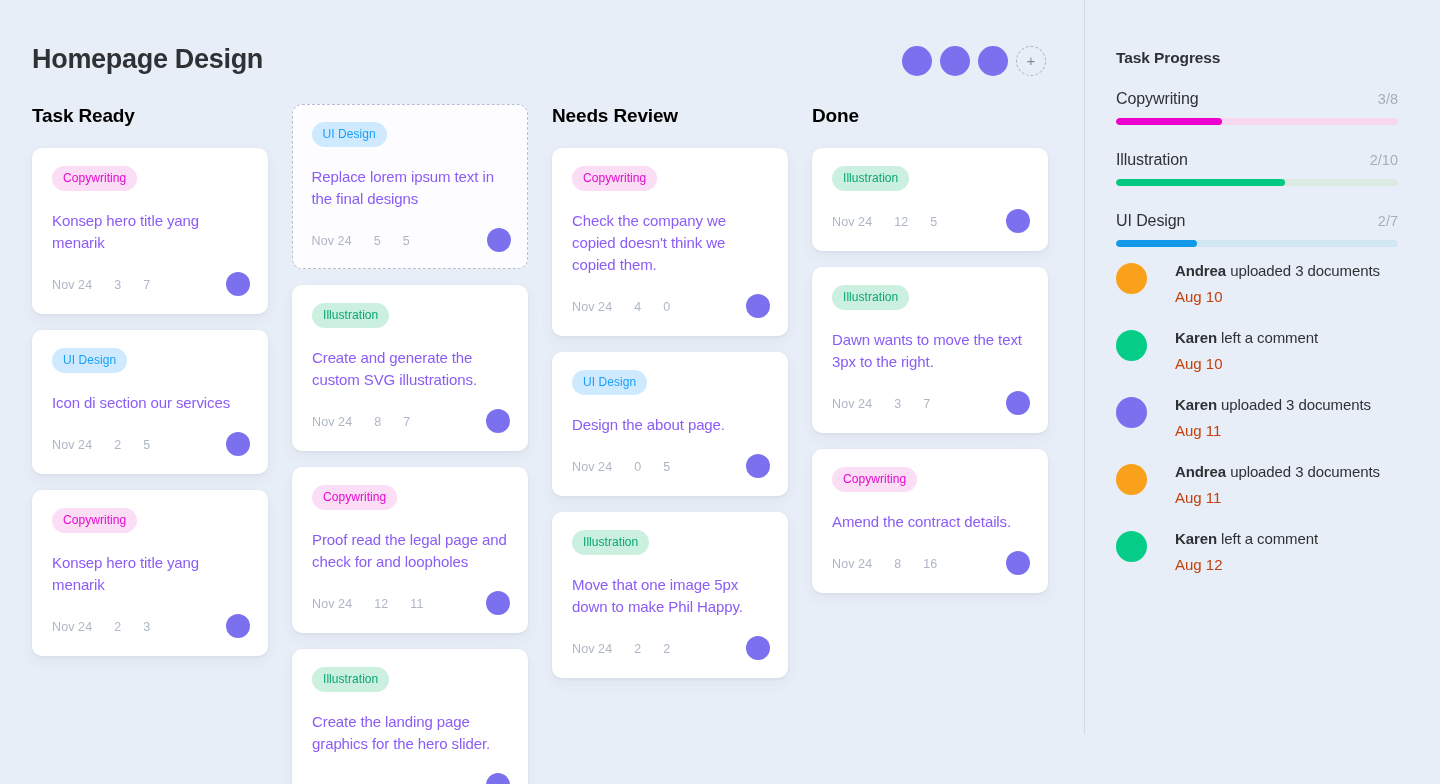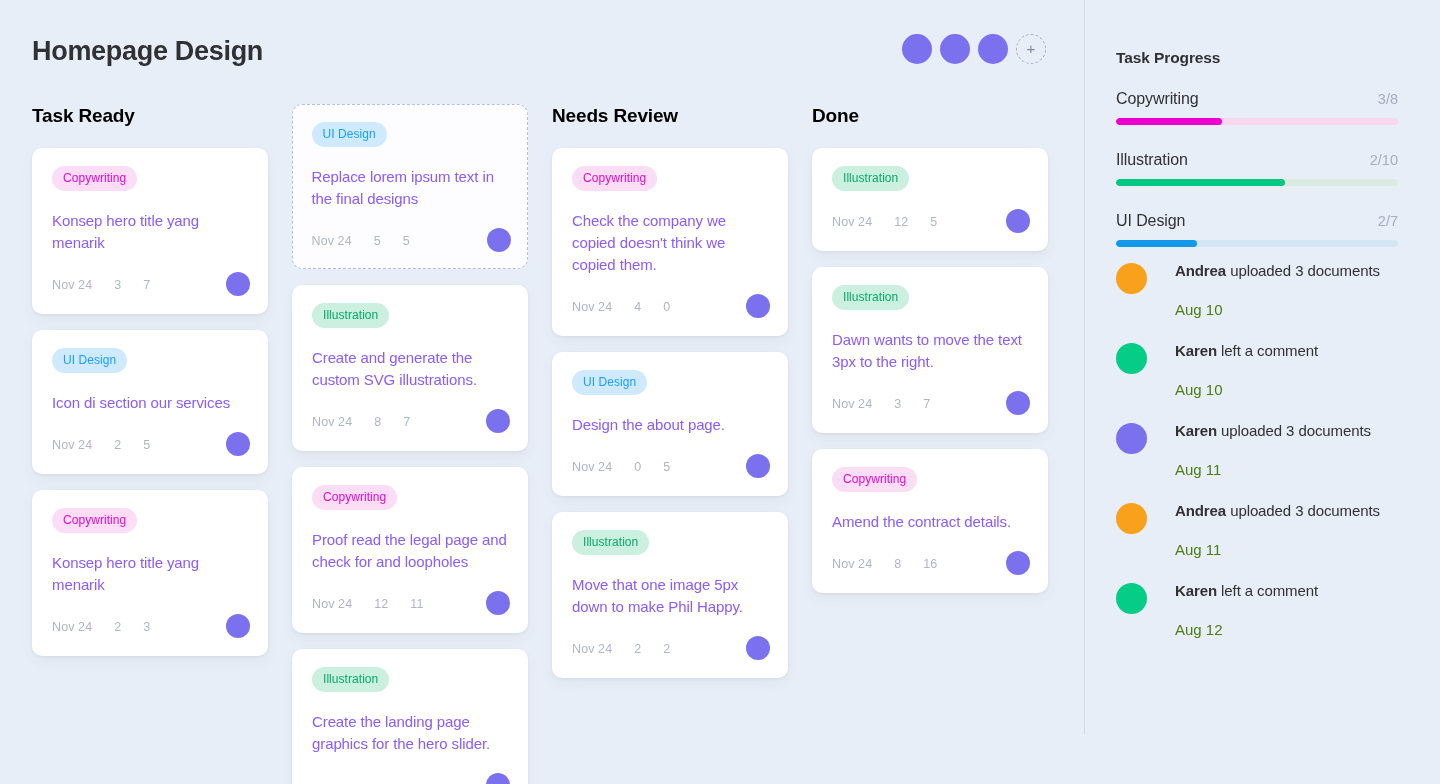--- a/index.html
+++ b/index.html
@@ -28,21 +28,21 @@
   .board-area {
     width: 1084px;
     height: 784px;
     padding: 34px 0 0 32px;
     position: relative;
     flex: 0 0 1084px;
   }
 
   .board-header {
     display: flex;
-    align-items: flex-start;
+    align-items: flex-end;
     justify-content: space-between;
     width: 1016px;
     height: 42px;
   }
 
   .board-title {
     font-size: 27px;
     font-weight: bold;
     letter-spacing: -0.3px;
     color: #2f3135;
@@ -263,22 +263,22 @@
     line-height: 20px;
     color: #2f3135;
     letter-spacing: -0.1px;
   }
 
   .activity-user { font-weight: bold; }
 
   .activity-date {
     font-size: 15px;
     line-height: 19px;
-    color: #4d7c0f;
-    margin-top: 19px;
+    color: #c2410c;
+    margin-top: 6px;
   }
 </style>
 </head>
 <body>
 
 <div class="app">
 
   <div class="board-area">
 
     <div class="board-header">

